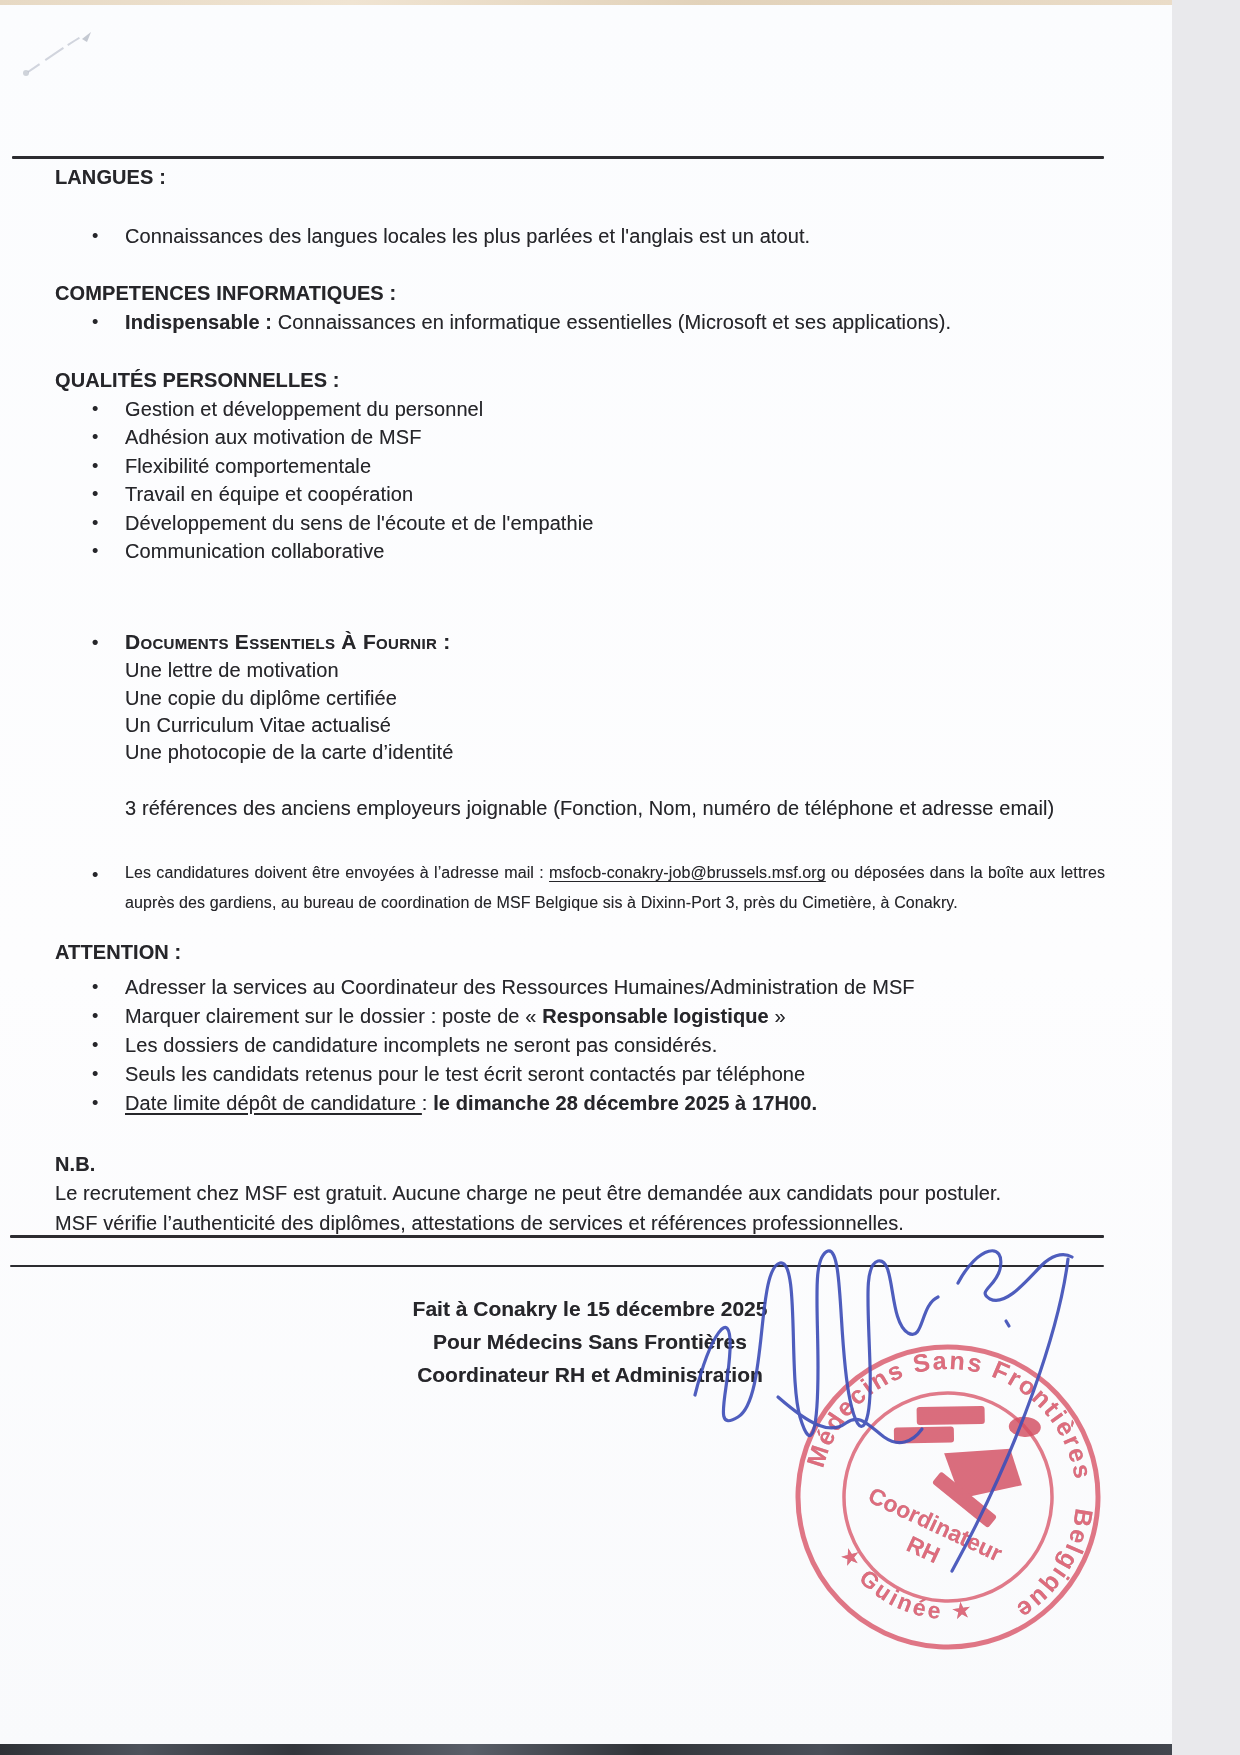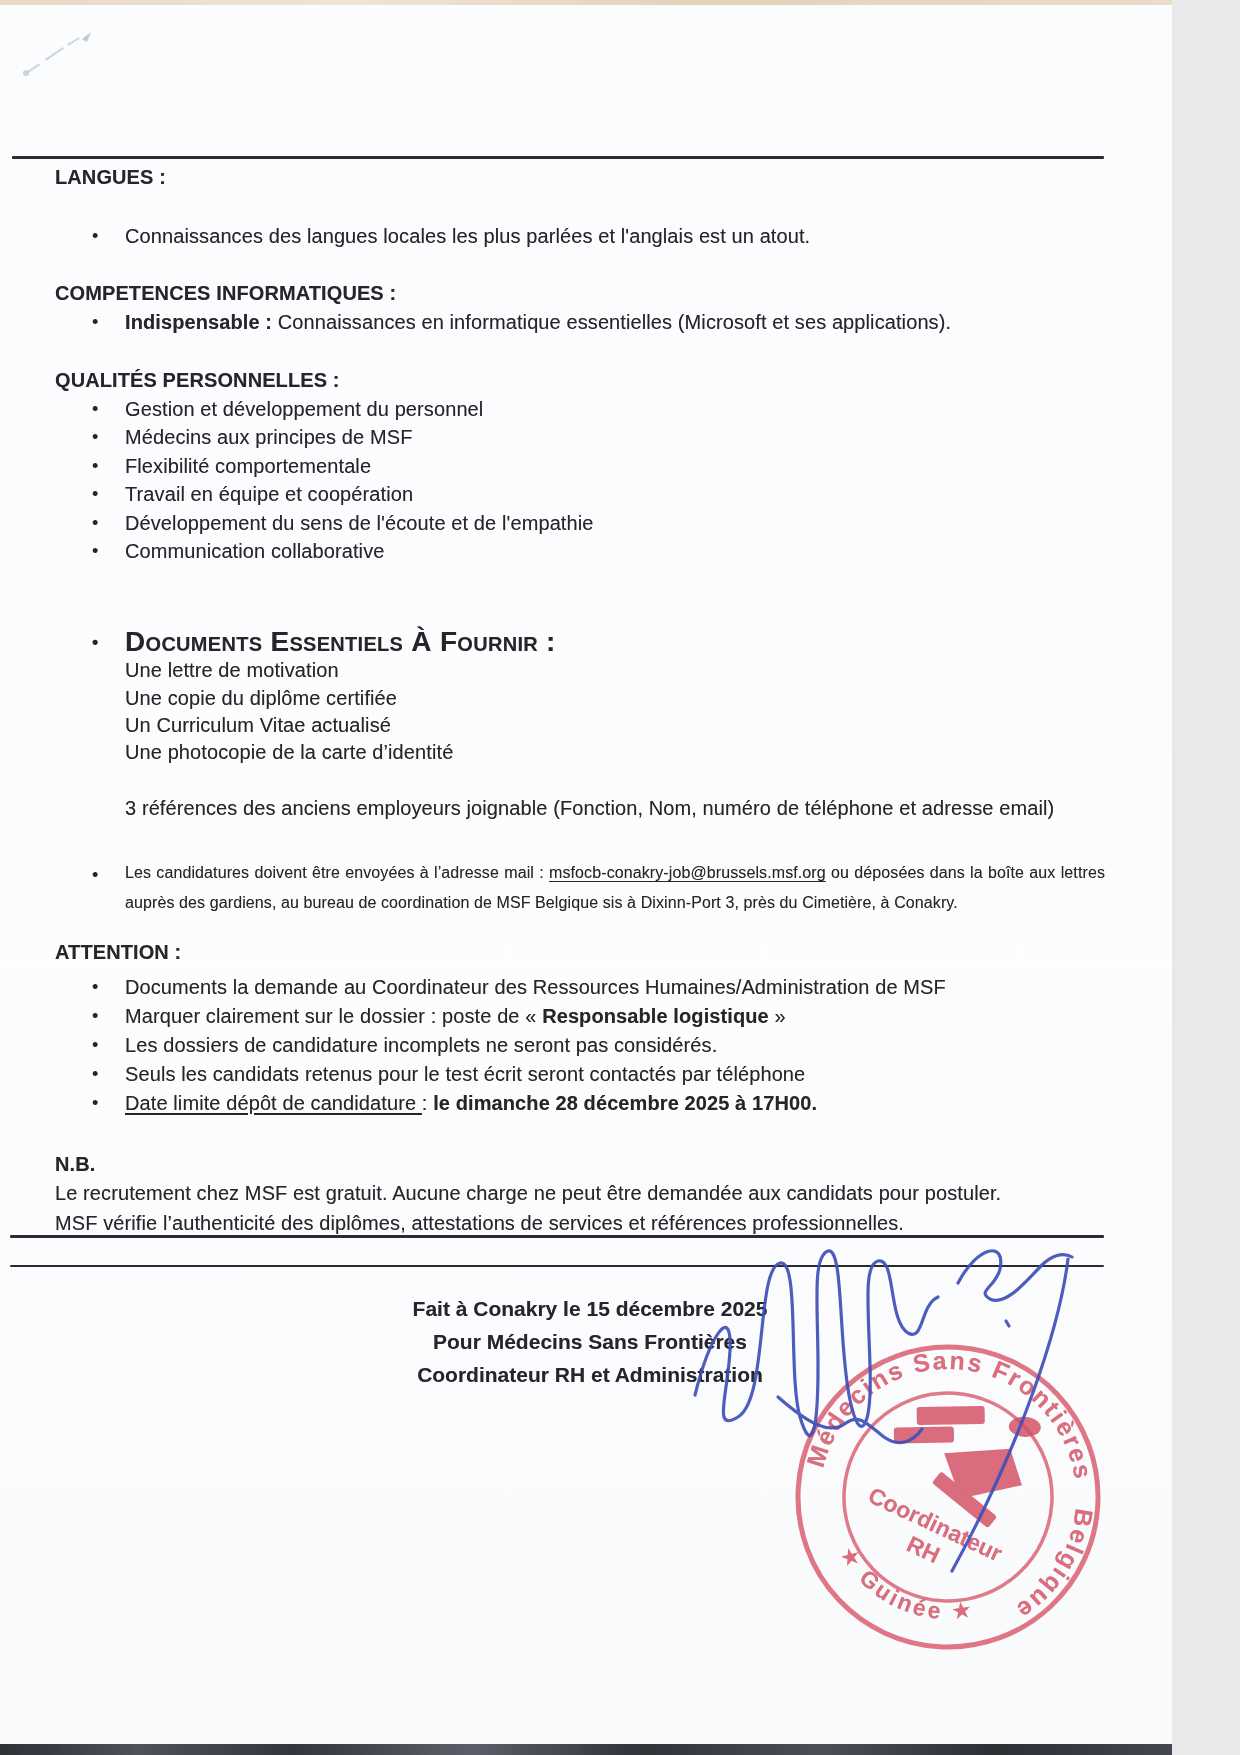--- a/index.html
+++ b/index.html
@@ -52,39 +52,39 @@
   <div class="ln h" style="left:55px;top:165px;">LANGUES :</div>
   <div class="ln bl" style="left:125px;top:224px;">Connaissances des langues locales les plus parlées et l'anglais est un atout.</div>
 
   <div class="ln h" style="left:55px;top:281px;">COMPETENCES INFORMATIQUES :</div>
   <div class="ln bl" style="left:125px;top:310px;">
     <span class="h">Indispensable :</span><span> Connaissances en informatique essentielles (Microsoft et ses applications).</span>
   </div>
 
   <div class="ln h" style="left:55px;top:368px;">QUALITÉS PERSONNELLES :</div>
   <div class="ln bl" style="left:125px;top:397px;">Gestion et développement du personnel</div>
-  <div class="ln bl" style="left:125px;top:425px;">Médecins aux principes de MSF</div>
+  <div class="ln bl" style="left:125px;top:425px;">Adhésion aux motivation de MSF</div>
   <div class="ln bl" style="left:125px;top:454px;">Flexibilité comportementale</div>
   <div class="ln bl" style="left:125px;top:482px;">Travail en équipe et coopération</div>
   <div class="ln bl" style="left:125px;top:511px;">Développement du sens de l'écoute et de l'empathie</div>
   <div class="ln bl" style="left:125px;top:539px;">Communication collaborative</div>
 
-  <div class="ln bl h sc" style="left:125px;top:630px;font-size:28px;">Documents Essentiels À Fournir :</div>
+  <div class="ln bl h sc" style="left:125px;top:630px;font-size:21px;">Documents Essentiels À Fournir :</div>
   <div class="ln" style="left:125px;top:658px;">Une lettre de motivation</div>
   <div class="ln" style="left:125px;top:686px;">Une copie du diplôme certifiée</div>
   <div class="ln" style="left:125px;top:713px;">Un Curriculum Vitae actualisé</div>
   <div class="ln" style="left:125px;top:740px;">Une photocopie de la carte d’identité</div>
   <div class="ln" style="left:125px;top:796px;">3 références des anciens employeurs joignable (Fonction, Nom, numéro de téléphone et adresse email)</div>
 
   <div class="para">
     <span>Les candidatures doivent être envoyées à l’adresse mail : </span><span class="email-link">msfocb-conakry-job@brussels.msf.org</span><span> ou déposées dans la boîte aux lettres auprès des gardiens, au bureau de coordination de MSF Belgique sis à Dixinn-Port 3, près du Cimetière, à Conakry.</span>
   </div>
 
   <div class="ln h" style="left:55px;top:940px;">ATTENTION :</div>
-  <div class="ln bl" style="left:125px;top:975px;">Documents la demande au Coordinateur des Ressources Humaines/Administration de MSF</div>
+  <div class="ln bl" style="left:125px;top:975px;">Adresser la services au Coordinateur des Ressources Humaines/Administration de MSF</div>
   <div class="ln bl" style="left:125px;top:1004px;">
     <span>Marquer clairement sur le dossier : poste de « </span><span class="h">Responsable logistique</span><span> »</span>
   </div>
   <div class="ln bl" style="left:125px;top:1033px;">Les dossiers de candidature incomplets ne seront pas considérés.</div>
   <div class="ln bl" style="left:125px;top:1062px;">Seuls les candidats retenus pour le test écrit seront contactés par téléphone</div>
   <div class="ln bl" style="left:125px;top:1091px;">
     <span class="ul">Date limite dépôt de candidature </span><span>: </span><span class="h">le dimanche 28 décembre 2025 à 17H00.</span>
   </div>
 
   <div class="ln h" style="left:55px;top:1152px;">N.B.</div>

